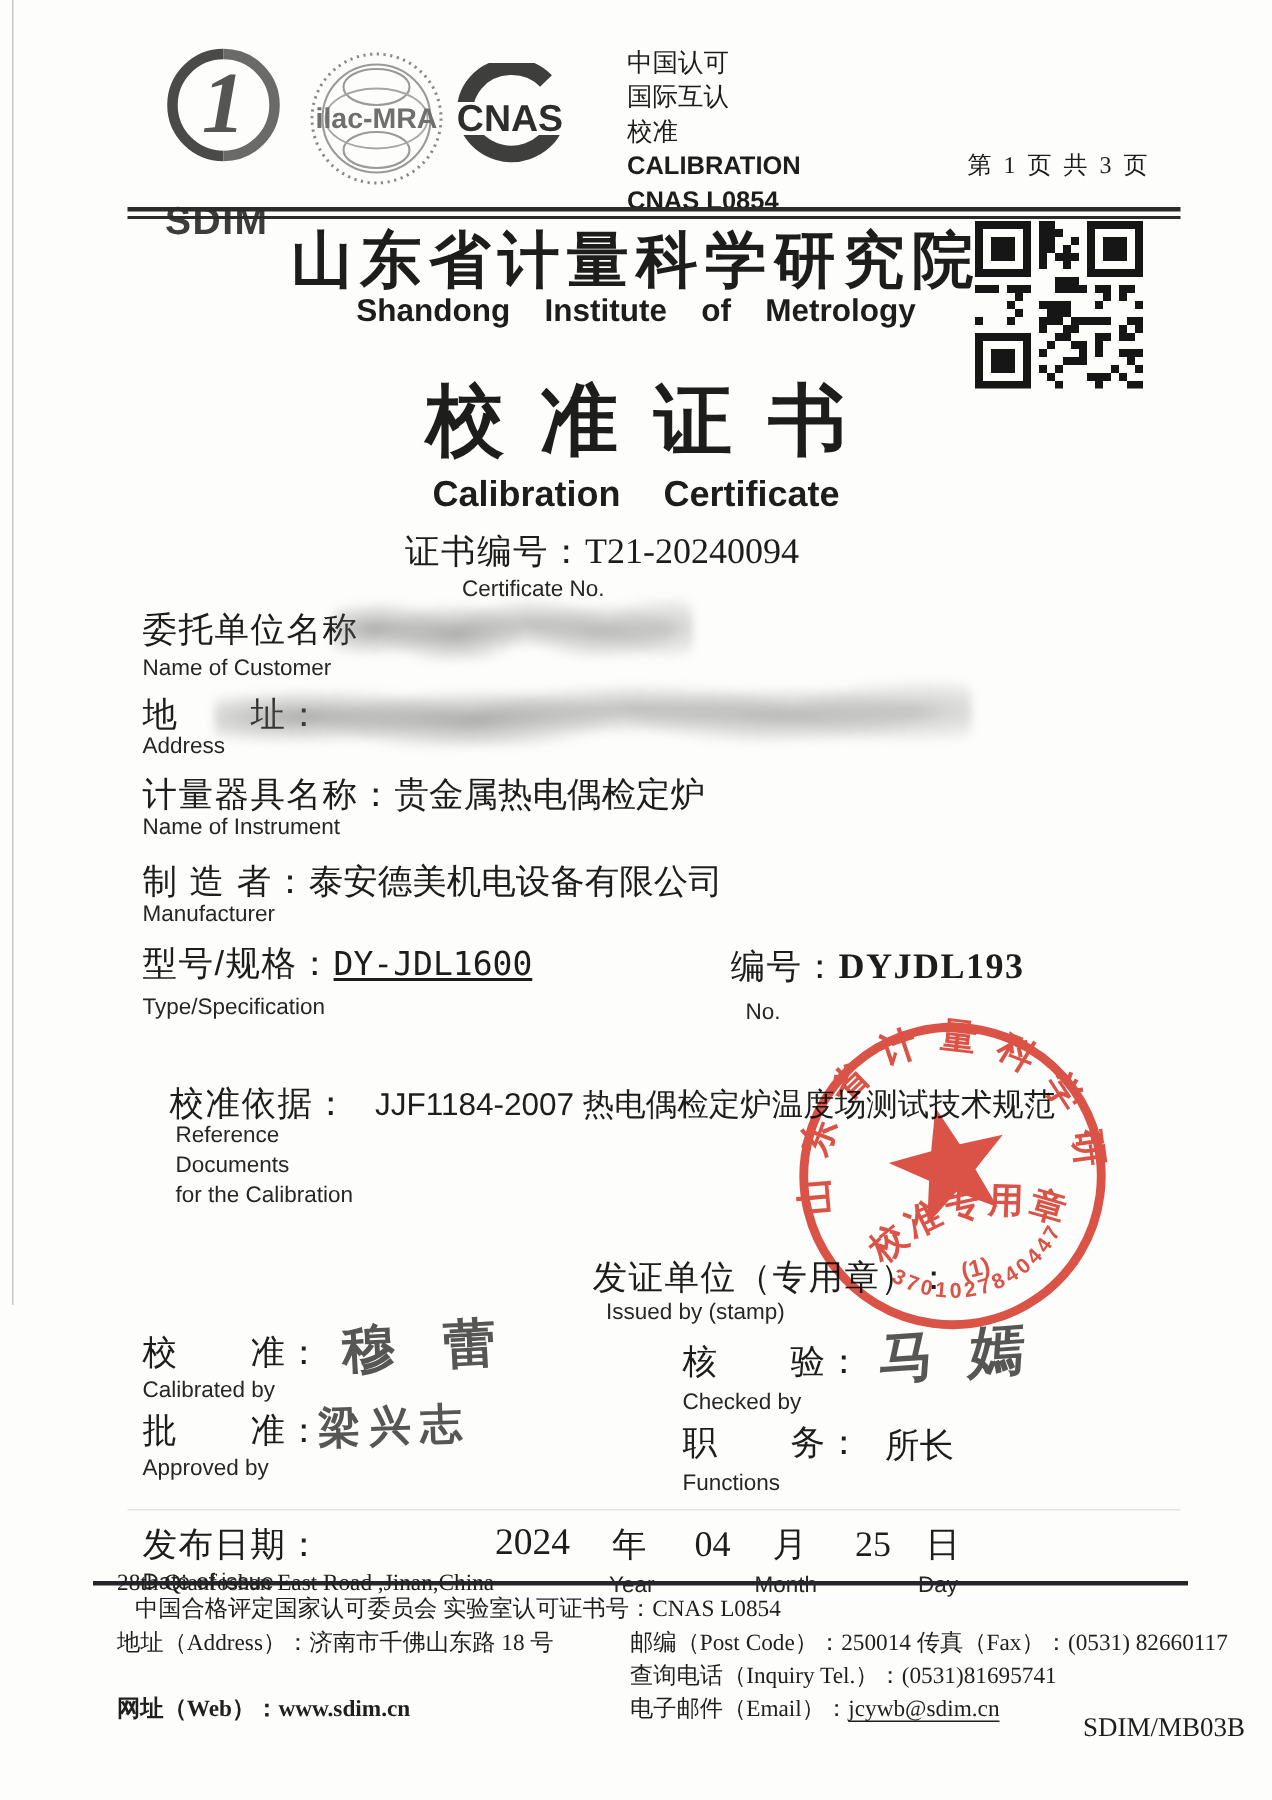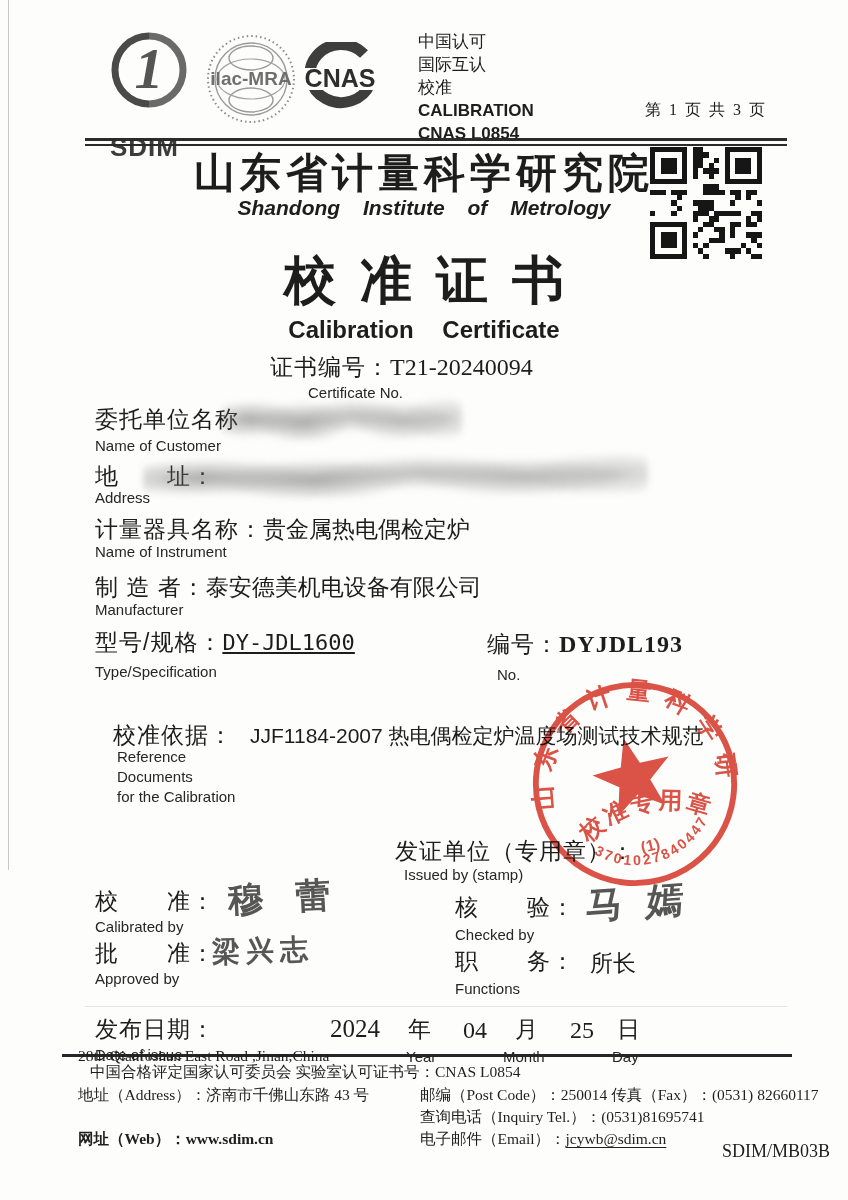--- a/index.html
+++ b/index.html
@@ -81,21 +81,21 @@
     <div class="accr-line">校准</div>
     <div class="accr-line accr-en">CALIBRATION</div>
     <div class="accr-line accr-en">CNAS L0854</div>
   </div>
 
   <div class="abs serif" style="left:645px; top:100px; font-size:16px; letter-spacing:2px;">第 1 页 共 3 页</div>
 
   <div class="abs rule-double" style="left:85px; top:138px; width:702px;"></div>
 
   <div class="abs center" style="top:146px; font-size:41px; font-weight:700; letter-spacing:5px;">山东省计量科学研究院</div>
-  <div class="abs center" style="top:196px; font-size:21px; font-weight:700; word-spacing:17px;font-style:italic;">Shandong Institute of Metrology</div>
+  <div class="abs center" style="top:196px; font-size:21px; font-weight:700; word-spacing:17px;">Shandong Institute of Metrology</div>
 
   <div class="abs qr-wrap" style="left:650px; top:147px; width:112px; height:112px;">
     <svg id="qr-svg" viewBox="0 0 21 21" width="112" height="112" shape-rendering="crispEdges">
         <g fill="#161616">
           <rect x="0" y="0" width="1" height="1"></rect>
           <rect x="1" y="0" width="1" height="1"></rect>
           <rect x="2" y="0" width="1" height="1"></rect>
           <rect x="3" y="0" width="1" height="1"></rect>
           <rect x="4" y="0" width="1" height="1"></rect>
           <rect x="5" y="0" width="1" height="1"></rect>
@@ -386,21 +386,21 @@
   <div class="abs serif" style="left:463px; top:1017px; font-size:24px;">04</div>
   <div class="abs lbl-zh" style="left:515px; top:1014px;">月</div>
   <div class="abs lbl-en" style="left:503px; top:1048px;">Month</div>
   <div class="abs serif" style="left:570px; top:1017px; font-size:24px;">25</div>
   <div class="abs lbl-zh" style="left:617px; top:1014px;">日</div>
   <div class="abs lbl-en" style="left:612px; top:1048px;">Day</div>
 
   <div class="abs rule-heavy" style="left:62px; top:1054px; width:730px;"></div>
 
   <div class="abs footer-txt" style="left:90px; top:1062px;">中国合格评定国家认可委员会 实验室认可证书号：CNAS L0854</div>
-  <div class="abs footer-txt" style="left:78px; top:1085px;">地址（Address）：济南市千佛山东路 43 号</div>
+  <div class="abs footer-txt" style="left:78px; top:1085px;">地址（Address）：济南市千佛山东路 18 号</div>
   <div class="abs footer-txt" style="left:420px; top:1085px;">邮编（Post Code）：250014 传真（Fax）：(0531) 82660117</div>
   <div class="abs footer-txt" style="left:78px; top:1047px;">28th Qianfoshan East Road ,Jinan,China</div>
   <div class="abs footer-txt" style="left:420px; top:1107px;">查询电话（Inquiry Tel.）：(0531)81695741</div>
   <div class="abs footer-txt" style="left:78px; top:1129px;font-weight:bold;">网址（Web）：www.sdim.cn</div>
   <div class="abs footer-txt" style="left:420px; top:1129px; white-space:nowrap;">
     <span>电子邮件（Email）：</span><span class="email-underline">jcywb@sdim.cn</span>
   </div>
 
   <div class="abs serif" style="left:722px; top:1141px; font-size:18px;">SDIM/MB03B</div>
 

